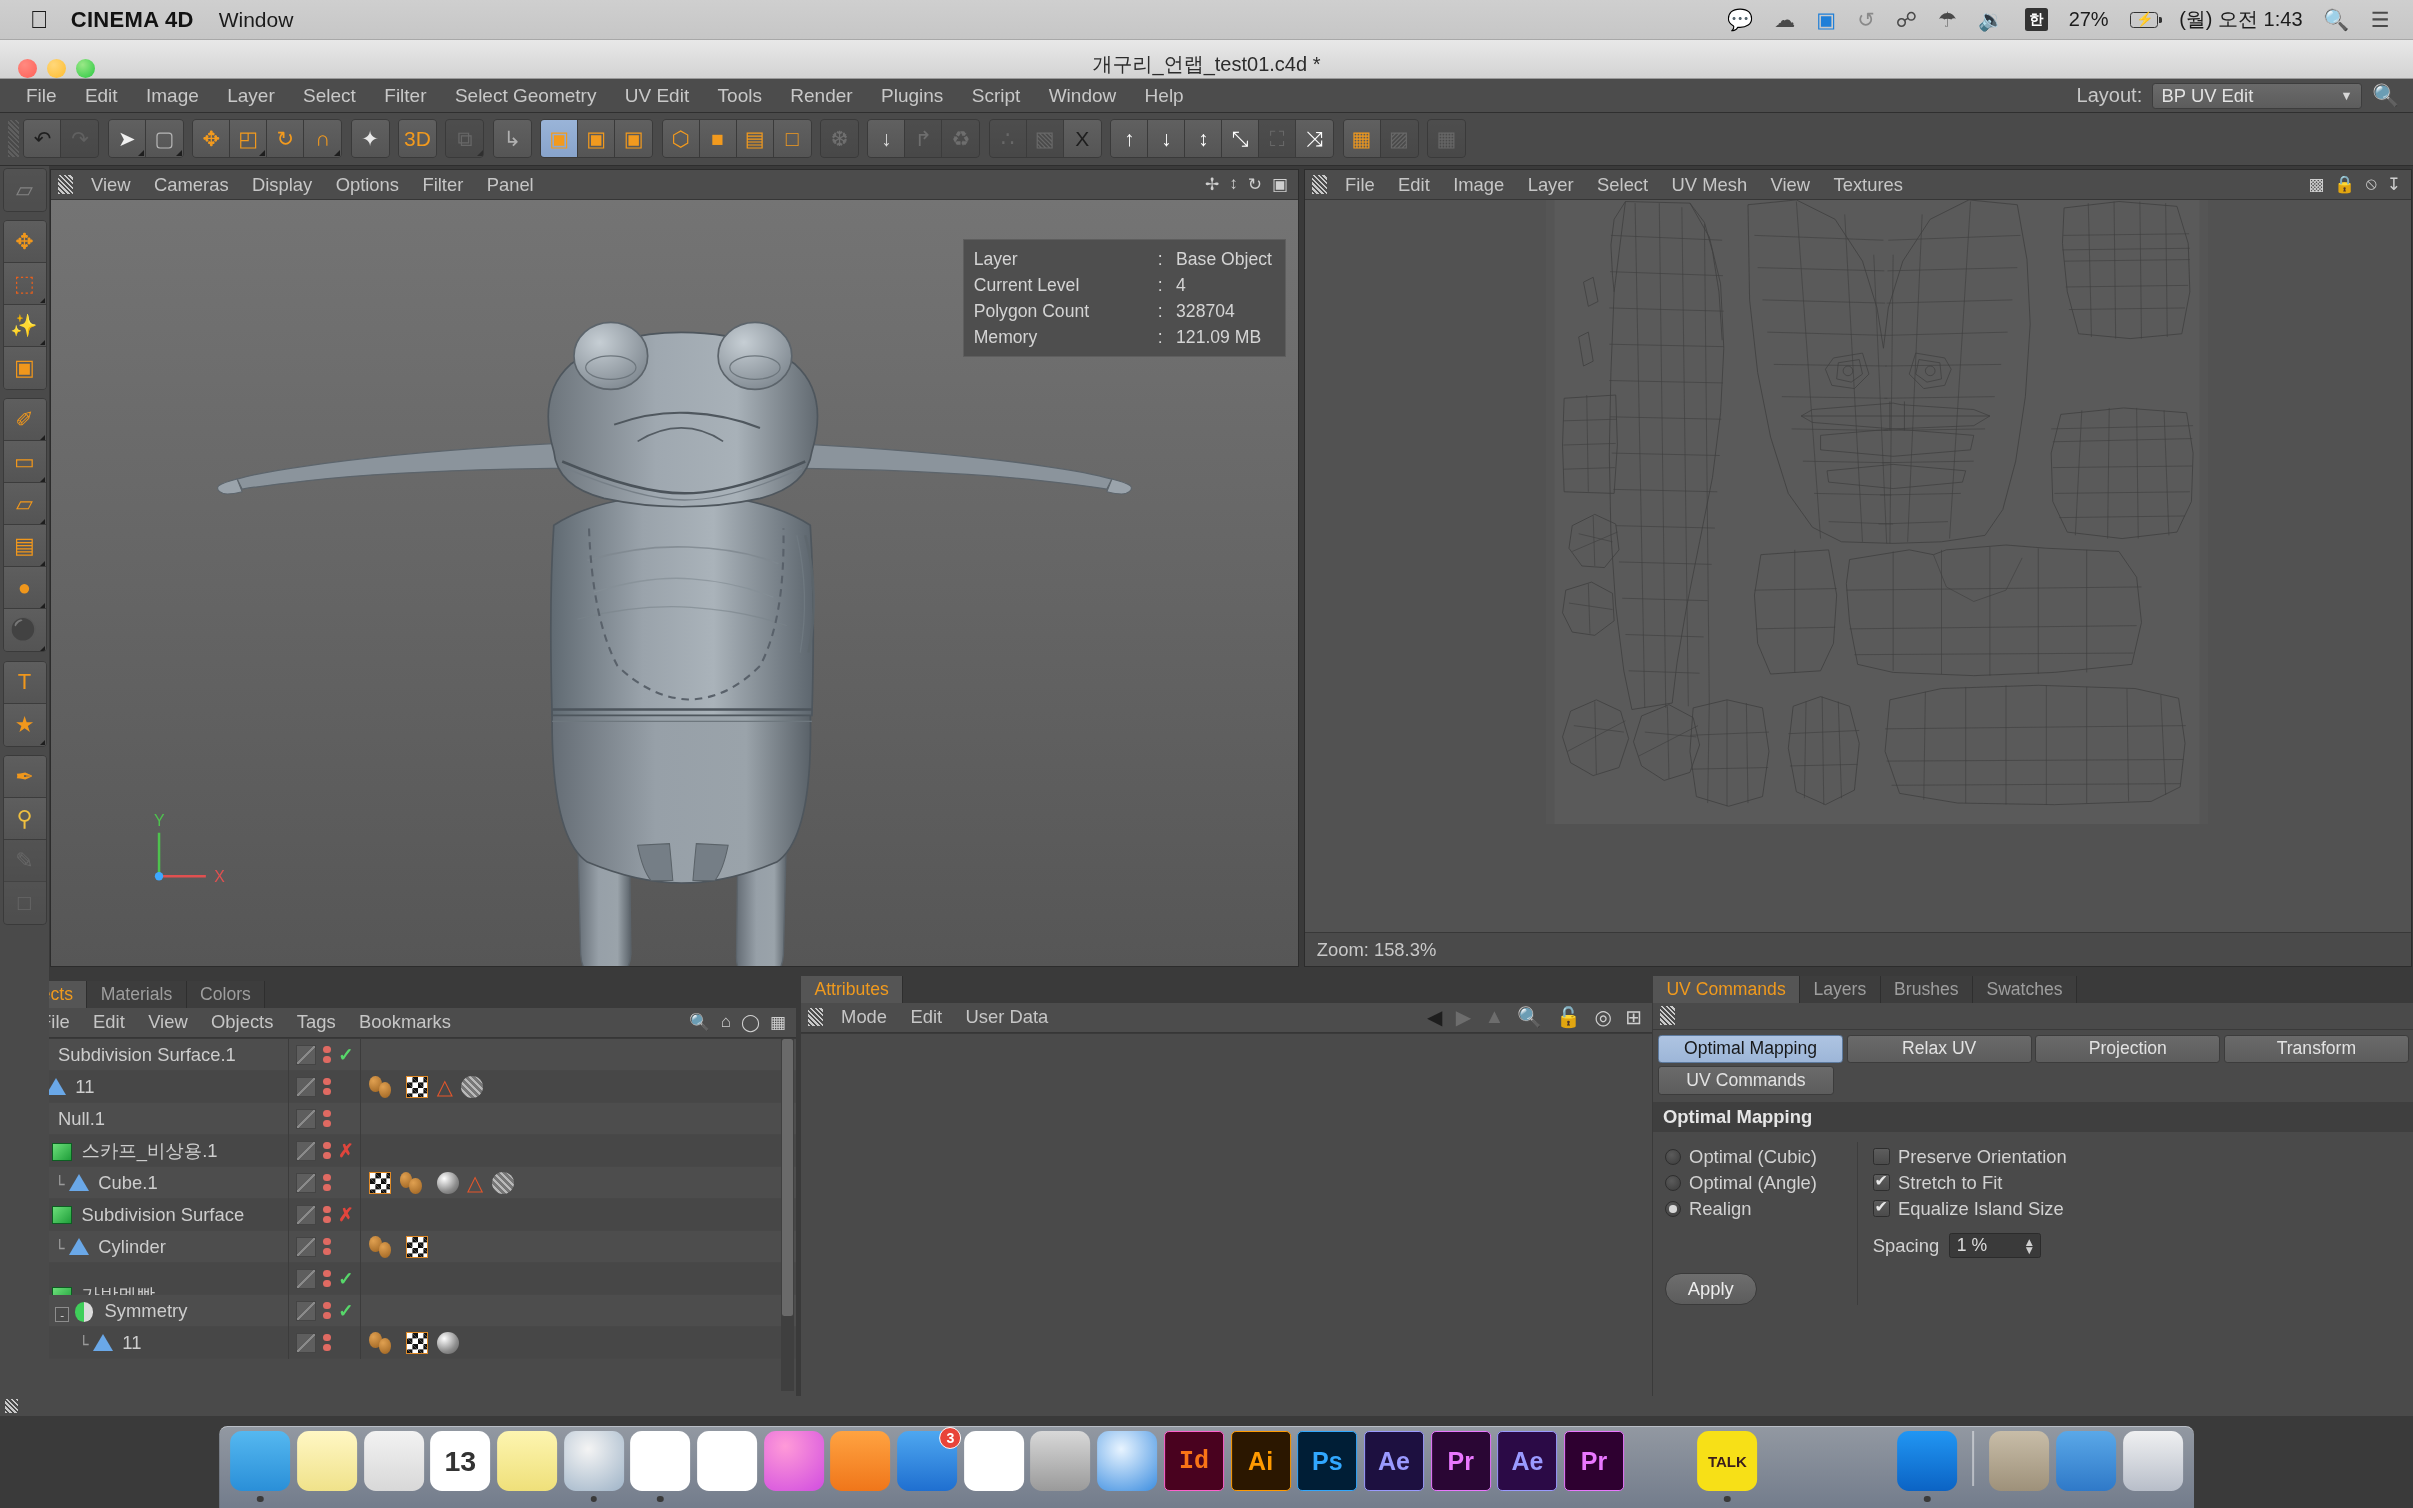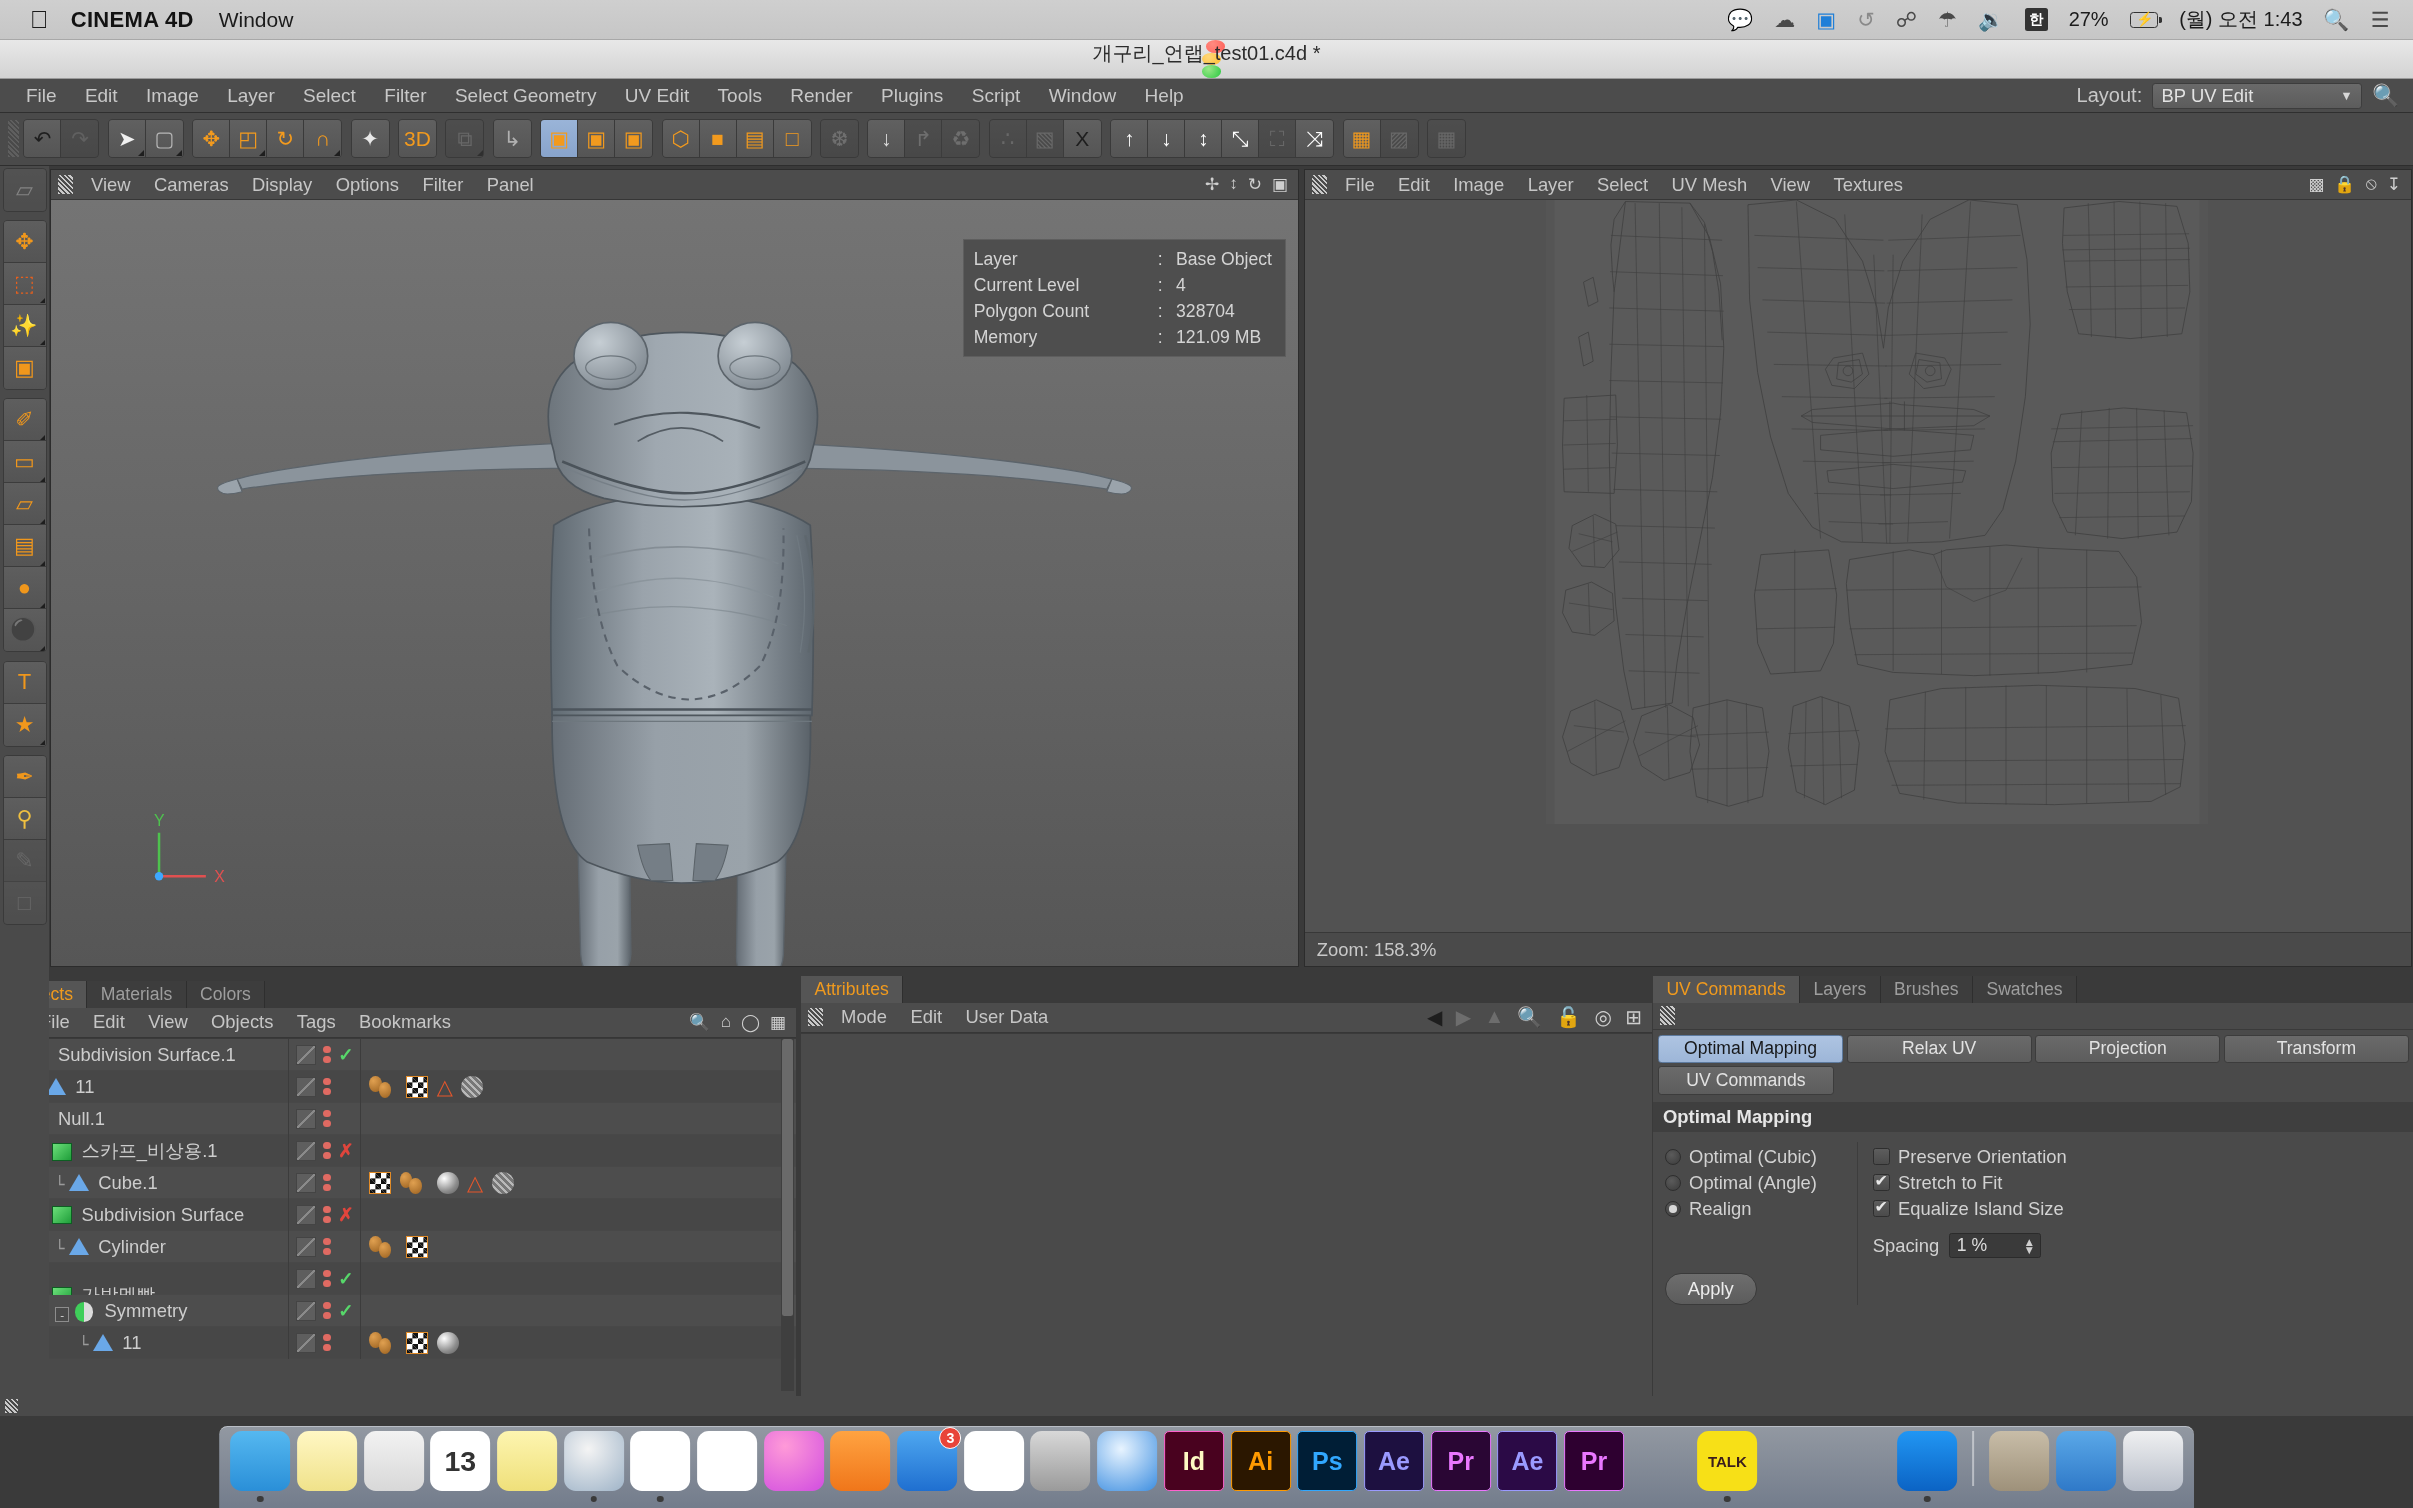--- a/index.html
+++ b/index.html
@@ -25,21 +25,21 @@
   .kbadge{ background:#333; color:#fff; font-size:14.2px; padding:1.7px 4.2px; border-radius:2.5px; font-weight:bold;}
   .battico{ border:1.7px solid #333; border-radius:3.4px; width:28.5px; height:16px; position:relative; display:inline-block;}
   .battico:after{content:""; position:absolute; right:-5px; top:4.2px; width:3.4px;height:6.7px;background:#333;border-radius:0 1.7px 1.7px 0;}
   .battbolt{position:absolute;left:5.9px;top:-1.7px;font-size:14.2px;color:#333;font-weight:bold;}
 
   
   #titlebar{
     position:absolute; left:0; top:40px; width:2413px; height:39px;
     background:linear-gradient(#e8e8e8,#d3d3d3);
     border-bottom:0.8px solid #9a9a9a;
-    display:flex; align-items:center; z-index:55;flex-direction:column;
+    display:flex; align-items:flex-end; z-index:55;
   }
   .tl{ width:19px;height:19px;border-radius:50%; margin-left:10px; }
   .tl.r{background:radial-gradient(circle at 35% 30%,#ff8a80,#ff5f57); margin-left:18.4px;}
   .tl.y{background:radial-gradient(circle at 35% 30%,#ffd77a,#febc2e);}
   .tl.g{background:radial-gradient(circle at 35% 30%,#9ae887,#28c840);}
   #titlebar .wtitle{ position:absolute; left:0; width:2413px; text-align:center;
      font-size:20px; color:#2c2c2c;}
 
   
   #c4dmenu{
@@ -1107,21 +1107,21 @@
     <div class="dicon" style="background: rgb(255, 255, 255);">
       <span></span>
     </div>
     <div class="dicon" style="background: linear-gradient(rgb(216, 216, 216), rgb(154, 154, 154));">
       <span></span>
     </div>
     <div class="dicon" style="background: radial-gradient(circle at 40% 30%, rgb(232, 244, 255), rgb(61, 142, 224));">
       <span></span>
     </div>
     <div class="dicon" style="background: rgb(73, 2, 31); border: 1.7px solid rgb(255, 97, 205); border-radius: 5px;">
-      <span style="color: #fef9c3;">Id</span>
+      <span style="color: #f97316; font-family: Liberation Mono, monospace;">Id</span>
     </div>
     <div class="dicon" style="background: rgb(43, 23, 0); border: 1.7px solid rgb(255, 154, 0); border-radius: 5px;">
       <span style="color: rgb(255, 154, 0);">Ai</span>
     </div>
     <div class="dicon" style="background: rgb(0, 30, 54); border: 1.7px solid rgb(49, 168, 255); border-radius: 5px;">
       <span style="color: rgb(49, 168, 255);">Ps</span>
     </div>
     <div class="dicon" style="background: rgb(29, 16, 64); border: 1.7px solid rgb(154, 154, 255); border-radius: 5px;">
       <span style="color: rgb(154, 154, 255);">Ae</span>
     </div>

